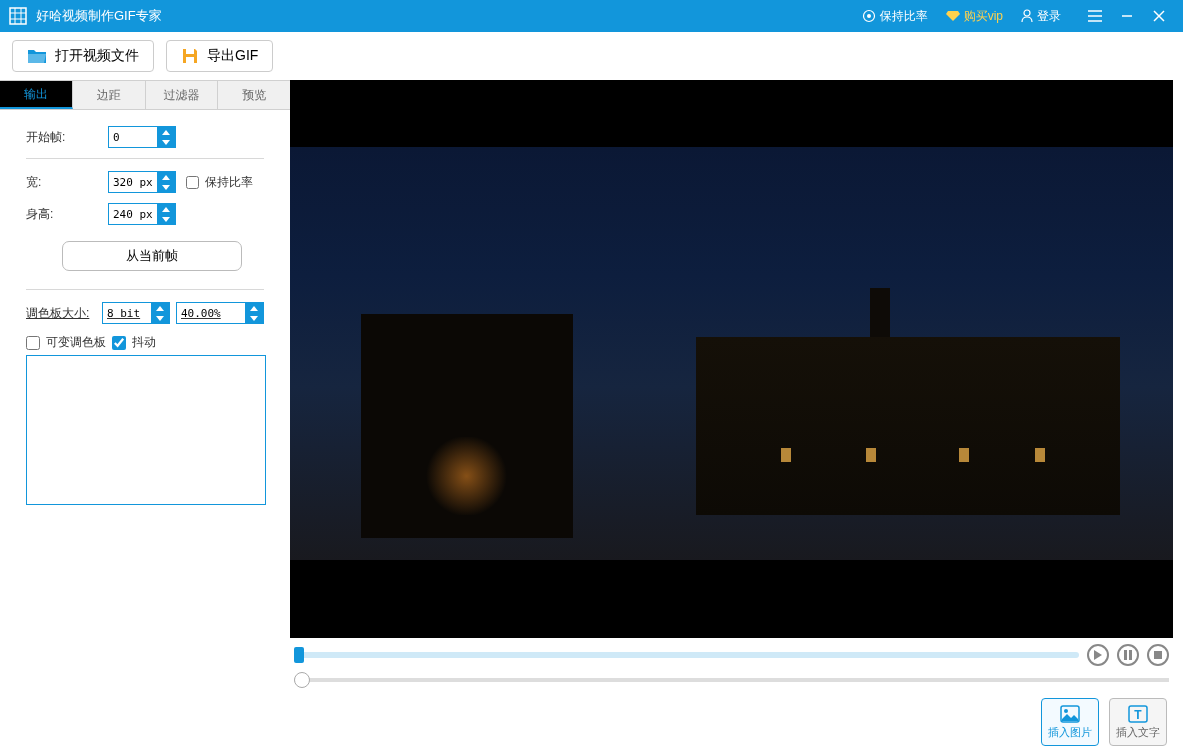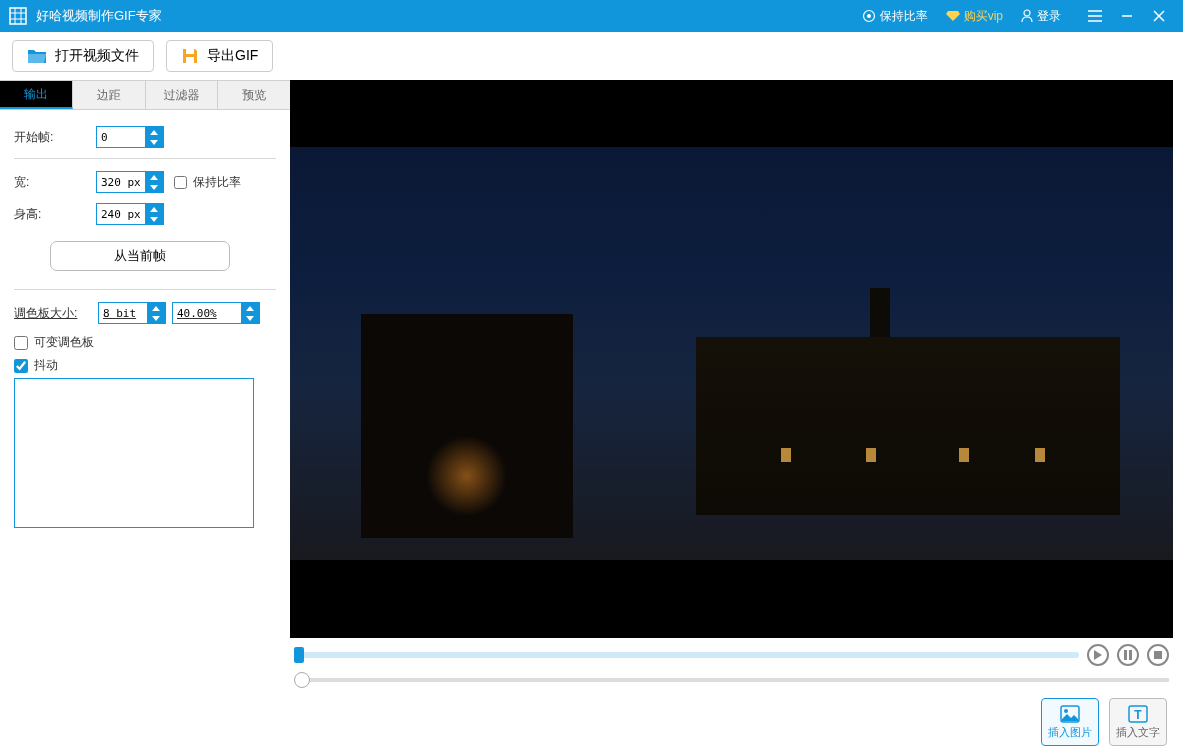--- a/index.html
+++ b/index.html
@@ -19,40 +19,40 @@
 .tool-btn .ic { margin-right: 8px; display: flex; }
 
 .main { display: flex; height: calc(750px - 32px - 48px); }
 
 .sidebar { width: 290px; background: #fff; display: flex; flex-direction: column; }
 .tabs { display: flex; height: 30px; border: 1px solid #d0d0d0; border-left: none; border-right: none; background: #f0f0f0; }
 .tab { flex: 1; display: flex; align-items: center; justify-content: center; font-size: 12px; color: #666; border-right: 1px solid #d0d0d0; cursor: pointer; }
 .tab:last-child { border-right: none; }
 .tab.active { background: #000000; color: #1296db; border-bottom: 2px solid #1296db; }
 
-.panel { padding: 16px 14px; font-size: 12px; color: #333; }
+.panel { padding: 16px 26px; font-size: 12px; color: #333; }
 .row { display: flex; align-items: center; margin-bottom: 10px; }
 .row .lbl { width: 82px; color: #333; }
 .spin { display: flex; height: 22px; width: 68px; border: 1px solid #1296db; }
 .spin input { border: none; width: 48px; padding: 0 4px; font-size: 11px; font-family: monospace; outline: none; }
 .spin .arrows { width: 18px; background: #1296db; display: flex; flex-direction: column; }
 .spin .arrows .ar { flex: 1; display: flex; align-items: center; justify-content: center; cursor: pointer; }
 .spin .arrows .ar svg { display: block; }
 
 .hr { height: 1px; background: #d8d8d8; margin: 6px 0 12px; }
 
 .chk-row { display: flex; align-items: center; margin-left: 0; }
 .chk-row input { margin-right: 6px; }
 
 .wide-btn { width: 180px; height: 30px; margin: 6px 0 12px 36px; border: 1px solid #bbb; background: #fff; border-radius: 7px; cursor: pointer; font-size: 13px; }
 
 .palette-row { display: flex; align-items: center; gap: 6px; margin-bottom: 10px; text-decoration: underline; }
 .palette-row .lbl2 { width: 78px; }
 
-.check-list { display: flex; flex-direction: column; gap: 6px; margin-bottom: 2px; }
+.check-list { display: flex; flex-direction: row; gap: 6px; margin-bottom: 2px; align-items: flex-end; }
 .check-list label { display: flex; align-items: center; font-size: 12px; }
 .check-list input { margin-right: 6px; width: 14px; height: 14px; accent-color: #1296db; }
 
 .preview-box { width: 240px; height: 150px; border: 1px solid #1296db; background: #fff; margin-top: 4px; }
 
 .content { flex: 1; display: flex; flex-direction: column; background: #fff; padding-right: 10px; }
 .video { flex: 1; background: #000; position: relative; margin-bottom: 6px; }
 .scene { position: absolute; inset: 0; background: linear-gradient(to bottom, #0a1530 0%, #0d1e3e 35%, #16253f 55%, #1a1410 100%); }
 .house-left { position: absolute; left: 8%; bottom: 18%; width: 24%; height: 40%; background: #0b0805; }
 .house-left .glow { position: absolute; bottom: 10%; left: 30%; width: 40%; height: 35%; background: radial-gradient(circle, rgba(255,150,40,0.5), transparent 70%); }

